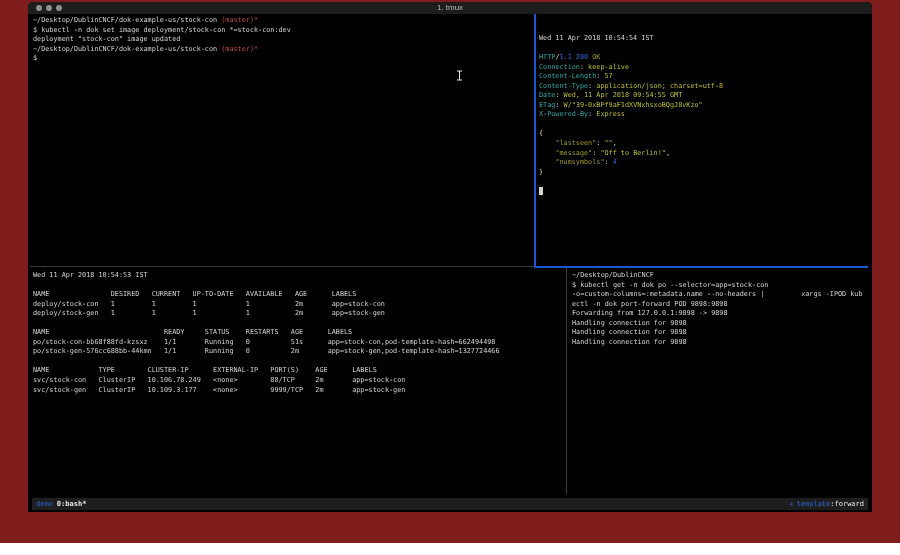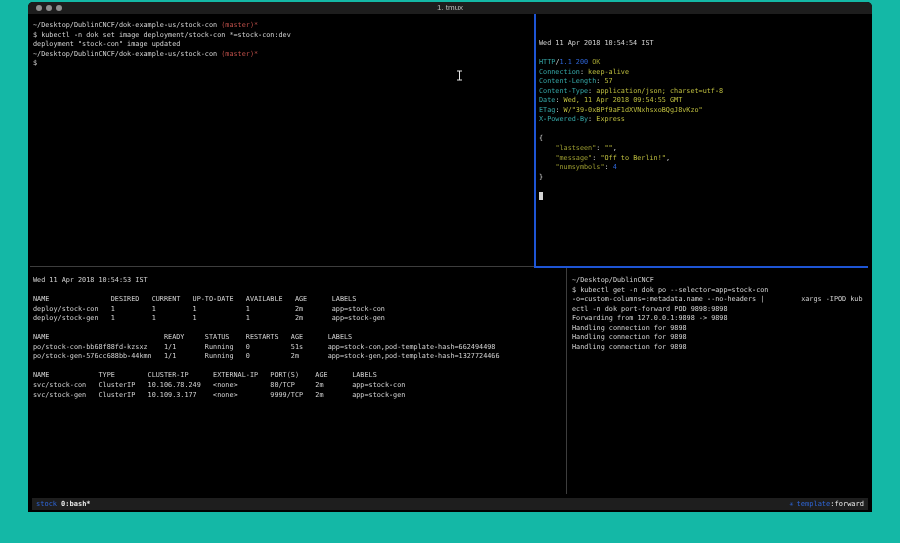--- a/index.html
+++ b/index.html
@@ -1,33 +1,33 @@
 <!DOCTYPE html>
 <html style="--c-fg: #d4d4d4; --c-red: #c0504a; --c-cyan: #35a7a7; --c-yellow: #bfbf3f; --c-olive: #9c9c30; --c-blue: #2e66d9; --c-border_active: #1e55d5; --c-border_inactive: #3d3d3d; --c-status_bg: #1e1e1e; --c-titlebar_bg: #1d1d1d; --c-terminal_bg: #000000; --c-traffic_light: #8f8f8f;"><head>
 <meta charset="utf-8">
 <style>
   * { margin:0; padding:0; box-sizing:border-box; }
   html,body { width:900px; height:555px; background:#000; overflow:hidden; }
   body { font-family:"DejaVu Sans Mono", monospace; }
 
-  .page { position:relative; width:900px; height:555px; background:#14b8a6; }
+  .page { position:relative; width:900px; height:555px; background:#7f1d1d; }
   .white-strip { position:absolute; left:0; bottom:0; width:900px; height:12px; background:#fff; }
 
   .window { position:absolute; left:28px; top:2px; width:844px; height:510px;
             background:var(--c-terminal_bg,#000); border-radius:5px 5px 0 0; overflow:hidden; }
 
   .titlebar { position:absolute; left:0; top:0; width:100%; height:12px;
               background:var(--c-titlebar_bg,#1d1d1d); }
   .lights { position:absolute; left:8px; top:3px; display:flex; gap:4px; }
   .light { width:6px; height:6px; border-radius:50%; background:var(--c-traffic_light,#8f8f8f); display:inline-block; }
   .title { width:100%; text-align:center; font-family:"Liberation Sans", sans-serif;
            font-size:8px; line-height:12px; color:#b9b9b9; }
 
   .pane { position:absolute; white-space:pre; font-size:6.8px; letter-spacing:0;
-          overflow:hidden; padding-top:6px; }
+          overflow:hidden; padding-top:1px; }
   .tline { min-height:9.55px; line-height:9.55px; white-space:pre; }
   #p-tl { left:5px;   top:13px;  width:498px; height:251px; }
   #p-tr { left:511px; top:31px;  width:330px; height:251px; }
   #p-bl { left:5px;   top:268px; width:530px; height:224px; }
   #p-br { left:544px; top:268px; width:297px; height:224px; }
 
   .c-fg     { color:var(--c-fg,#d4d4d4); }
   .c-red    { color:var(--c-red,#c0504a); }
   .c-cyan   { color:var(--c-cyan,#35a7a7);text-align:center; }
   .c-yellow { color:var(--c-yellow,#bfbf3f); }
@@ -75,19 +75,19 @@
     <div class="bd bd-v-blue"></div>
     <div class="bd bd-h-blue"></div>
     <div class="bd bd-h-gray"></div>
     <div class="bd bd-v-gray"></div>
 
     <svg class="mouse" width="7" height="11" viewBox="0 0 7 11">
       <path d="M1 1 H6 M3.5 1 V10 M1 10 H6" stroke="#e8e8e8" stroke-width="1" fill="none"></path>
     </svg>
 
     <div class="statusbar">
-      <span class="sb-left"><span class="sb-session">stock</span><span class="sb-win">0:bash*</span></span>
+      <span class="sb-left"><span class="sb-session">demo</span><span class="sb-win">0:bash*</span></span>
       <span class="sb-right"><span class="sb-helm">✳</span><span class="sb-ctx">template</span><span class="sb-ns">:forward</span></span>
     </div>
 
   </div>
   <div class="white-strip"></div>
 </div>
 
 </body></html>

